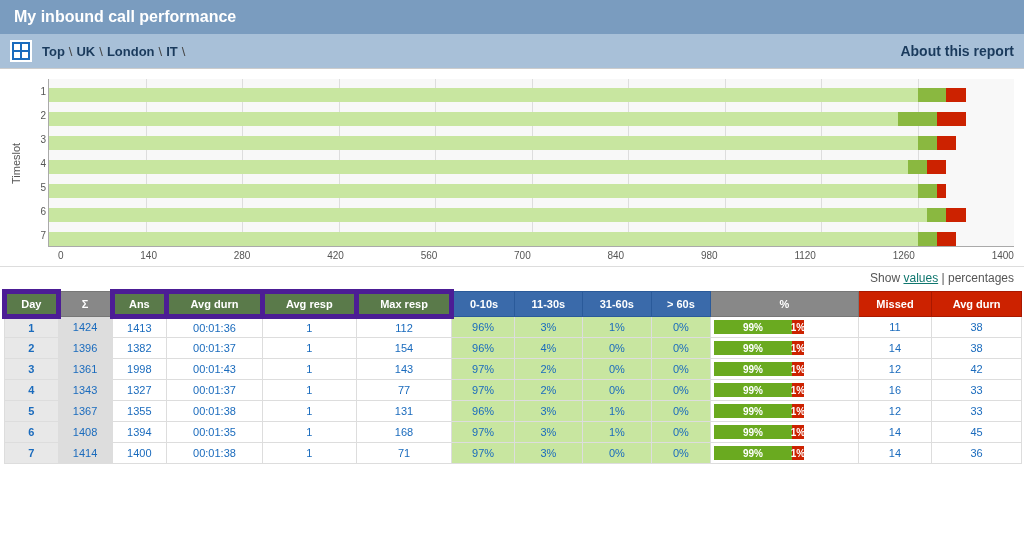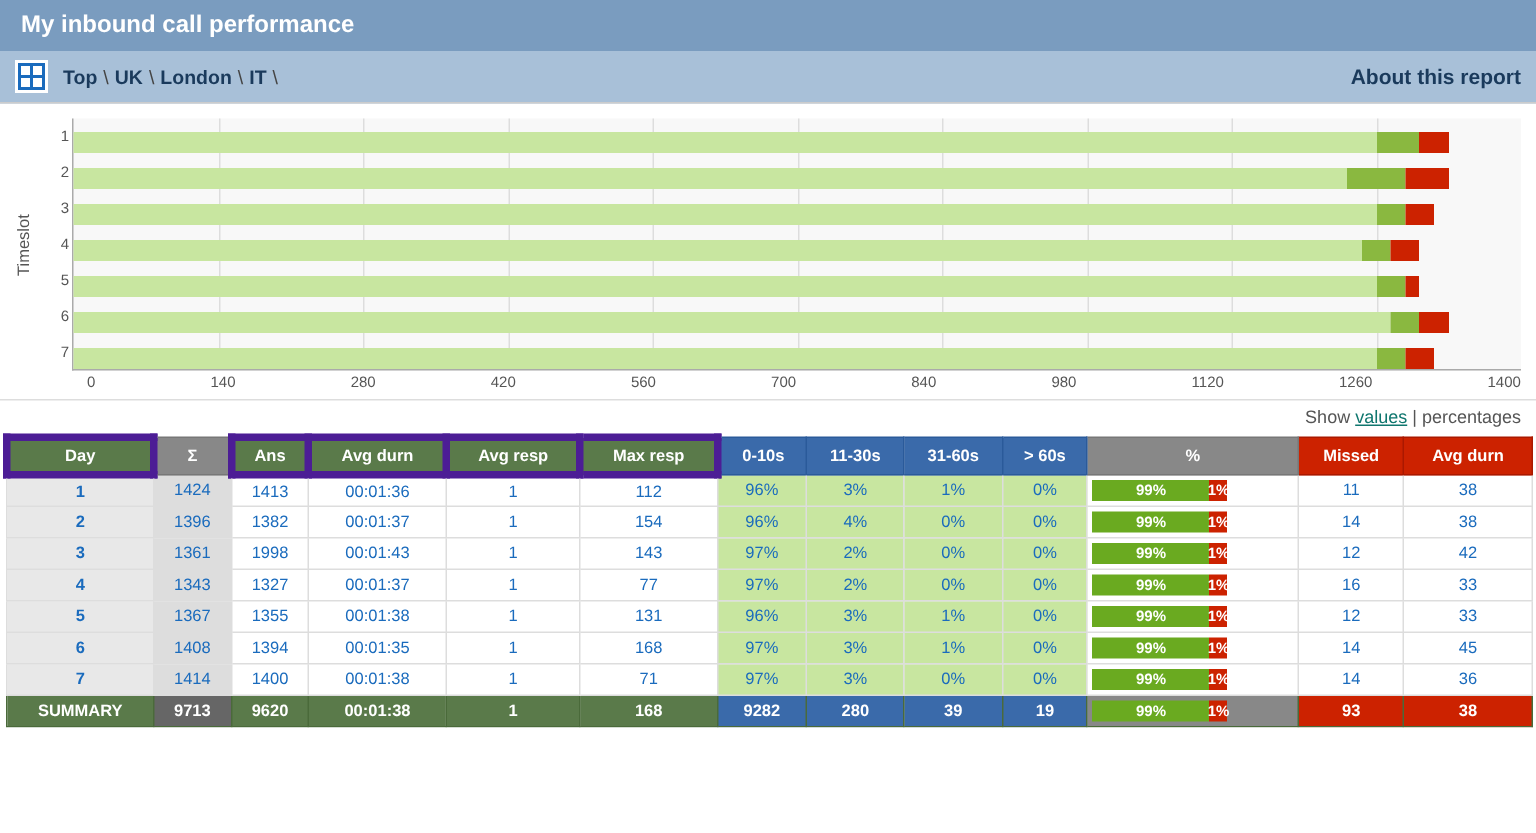--- a/index.html
+++ b/index.html
@@ -422,37 +422,17 @@
     <td class="green-text">0%</td>
     <td class="pct-bar-cell">
       <div class="pct-bar-container">
         <div class="pct-bar-green" style="width:80px;">99%</div>
         <div class="pct-bar-red" style="width:12px;">1%</div>
       </div>
     </td>
     <td>14</td>
     <td>36</td>
   </tr>
-          <tr class="summary">
-  <td>SUMMARY</td>
-  <td class="sigma-cell">9713</td>
-  <td>9620</td>
-  <td>00:01:38</td>
-  <td>1</td>
-  <td>168</td>
-  <td class="blue-sum">9282</td>
-  <td class="blue-sum">280</td>
-  <td class="blue-sum">39</td>
-  <td class="blue-sum">19</td>
-  <td class="pct-bar-cell" style="background:#888;">
-    <div class="pct-bar-container">
-      <div class="pct-bar-green" style="width:80px;">99%</div>
-      <div class="pct-bar-red" style="width:12px;">1%</div>
-    </div>
-  </td>
-  <td class="red-sum">93</td>
-  <td class="red-sum">38</td>
-</tr>
         </tbody>
   </table>
 </div>
 
 </div>
 
 </body></html>

